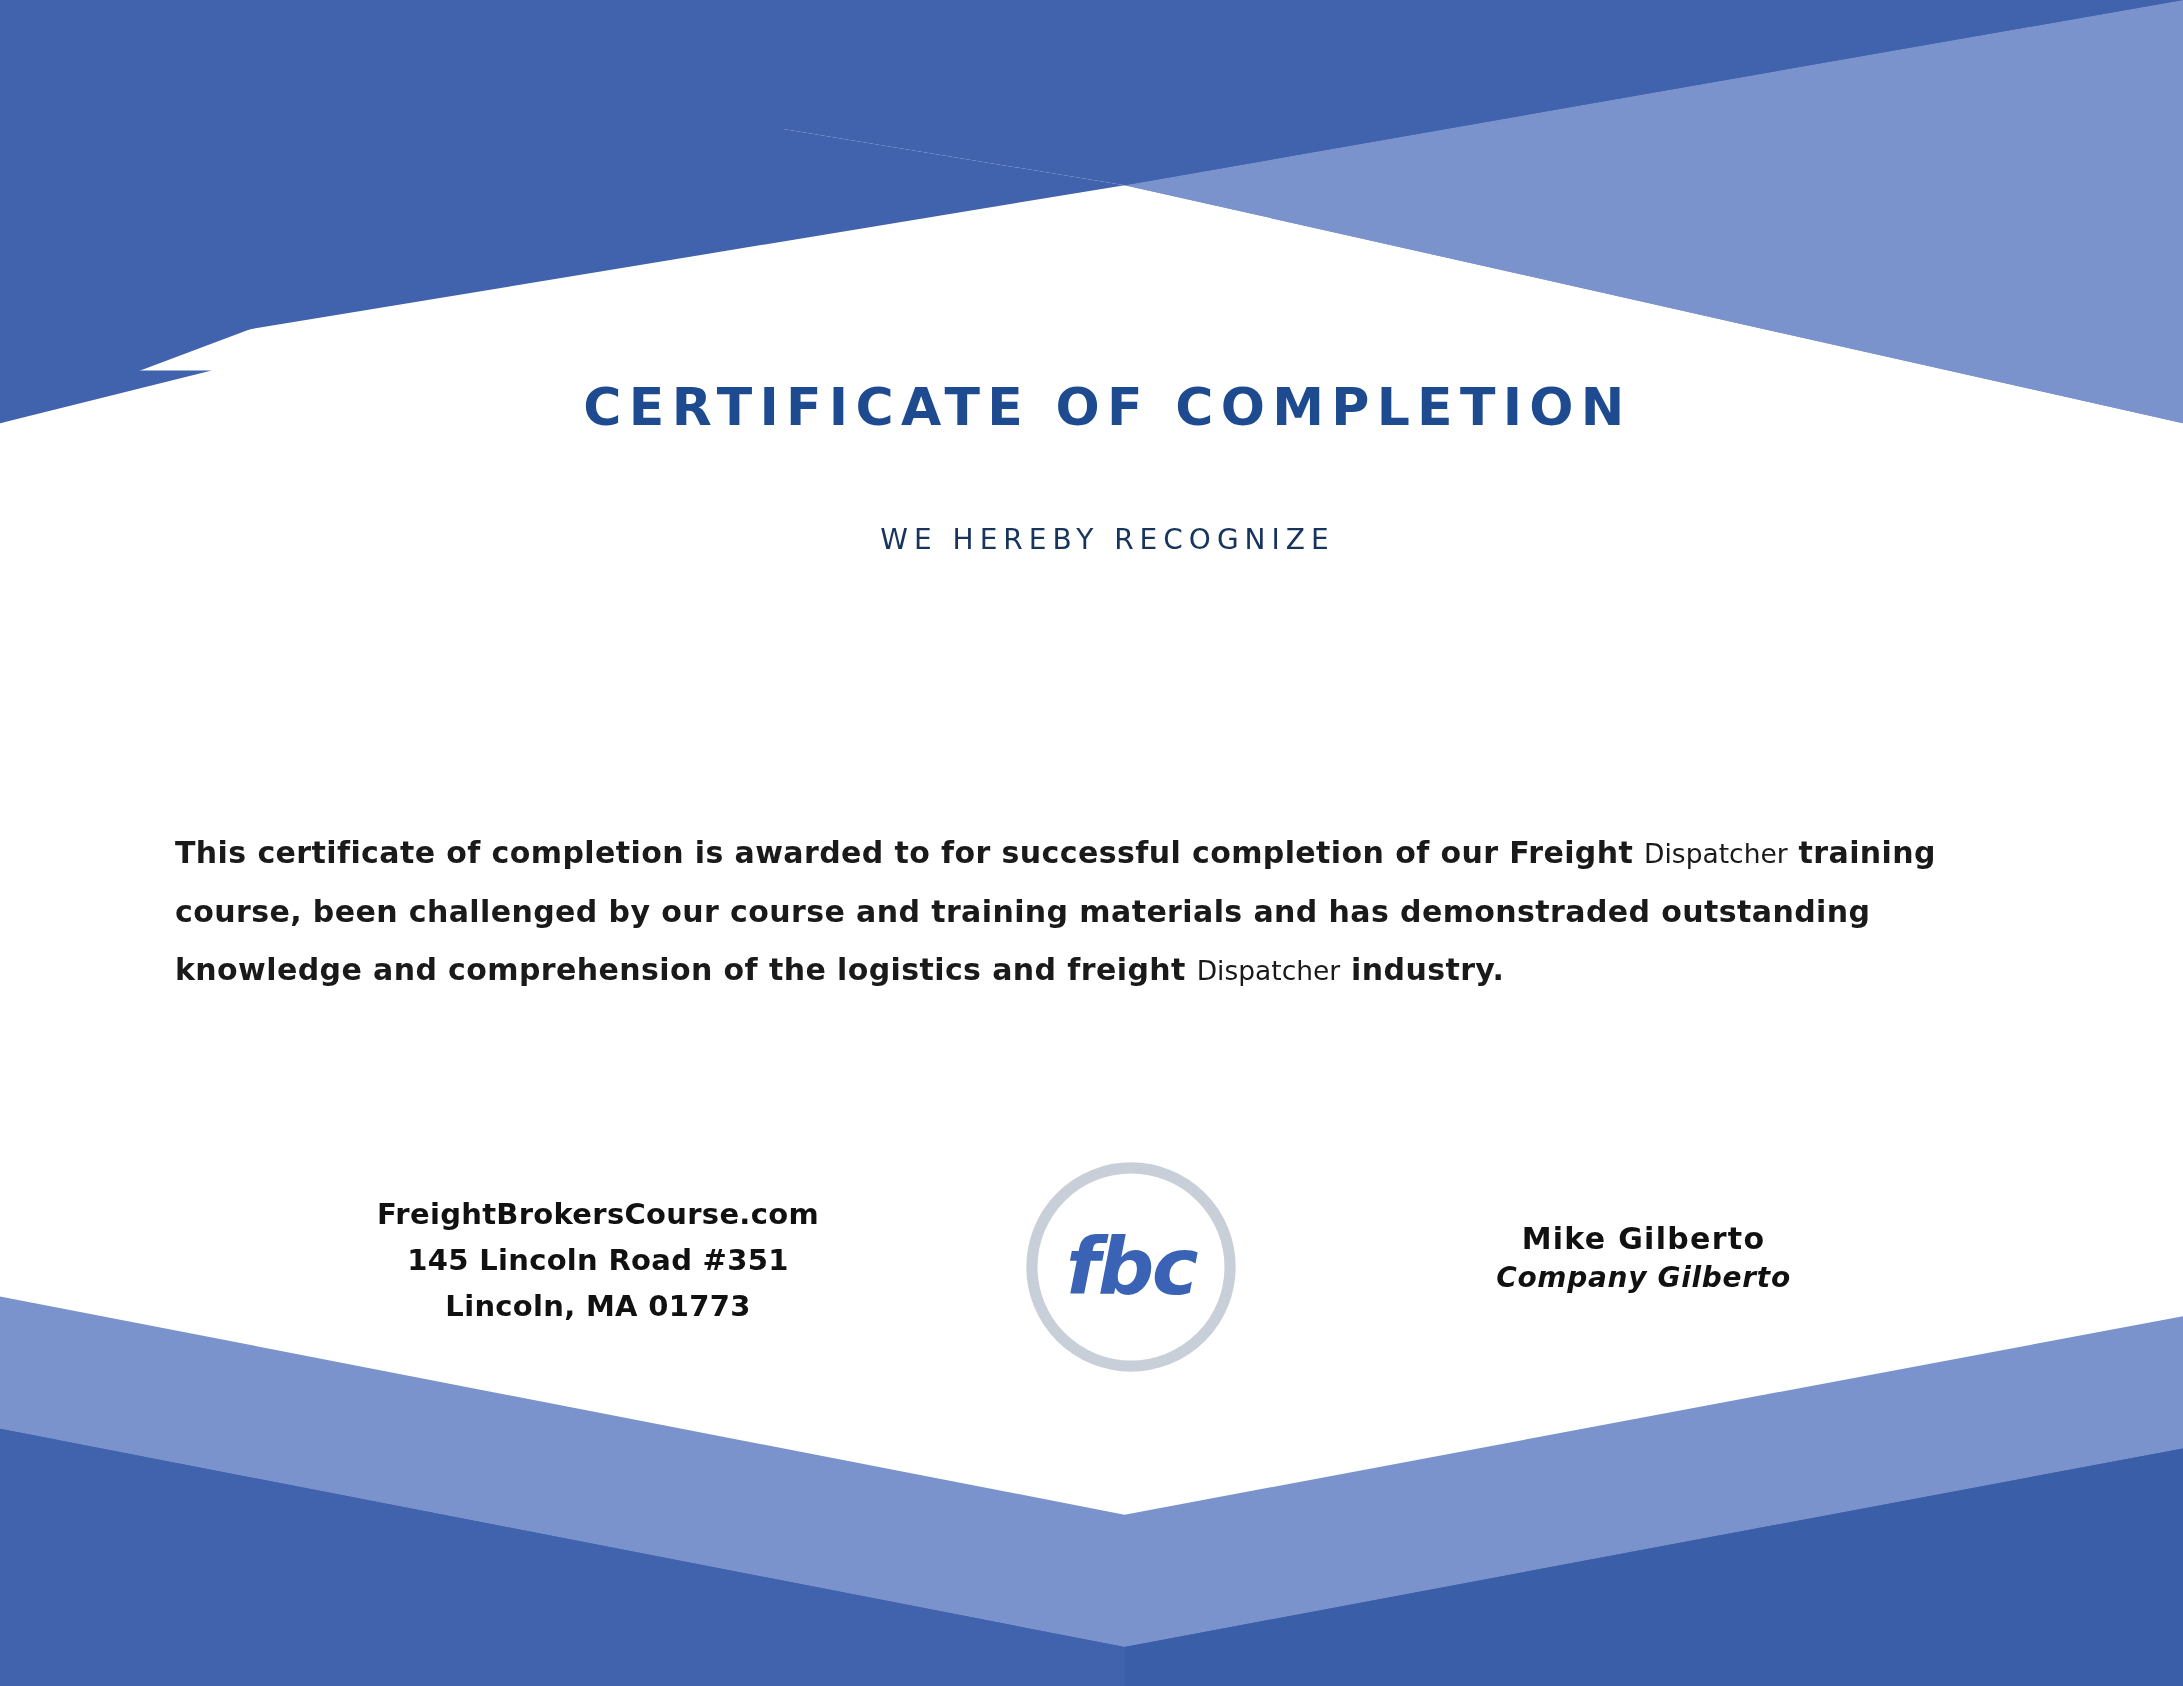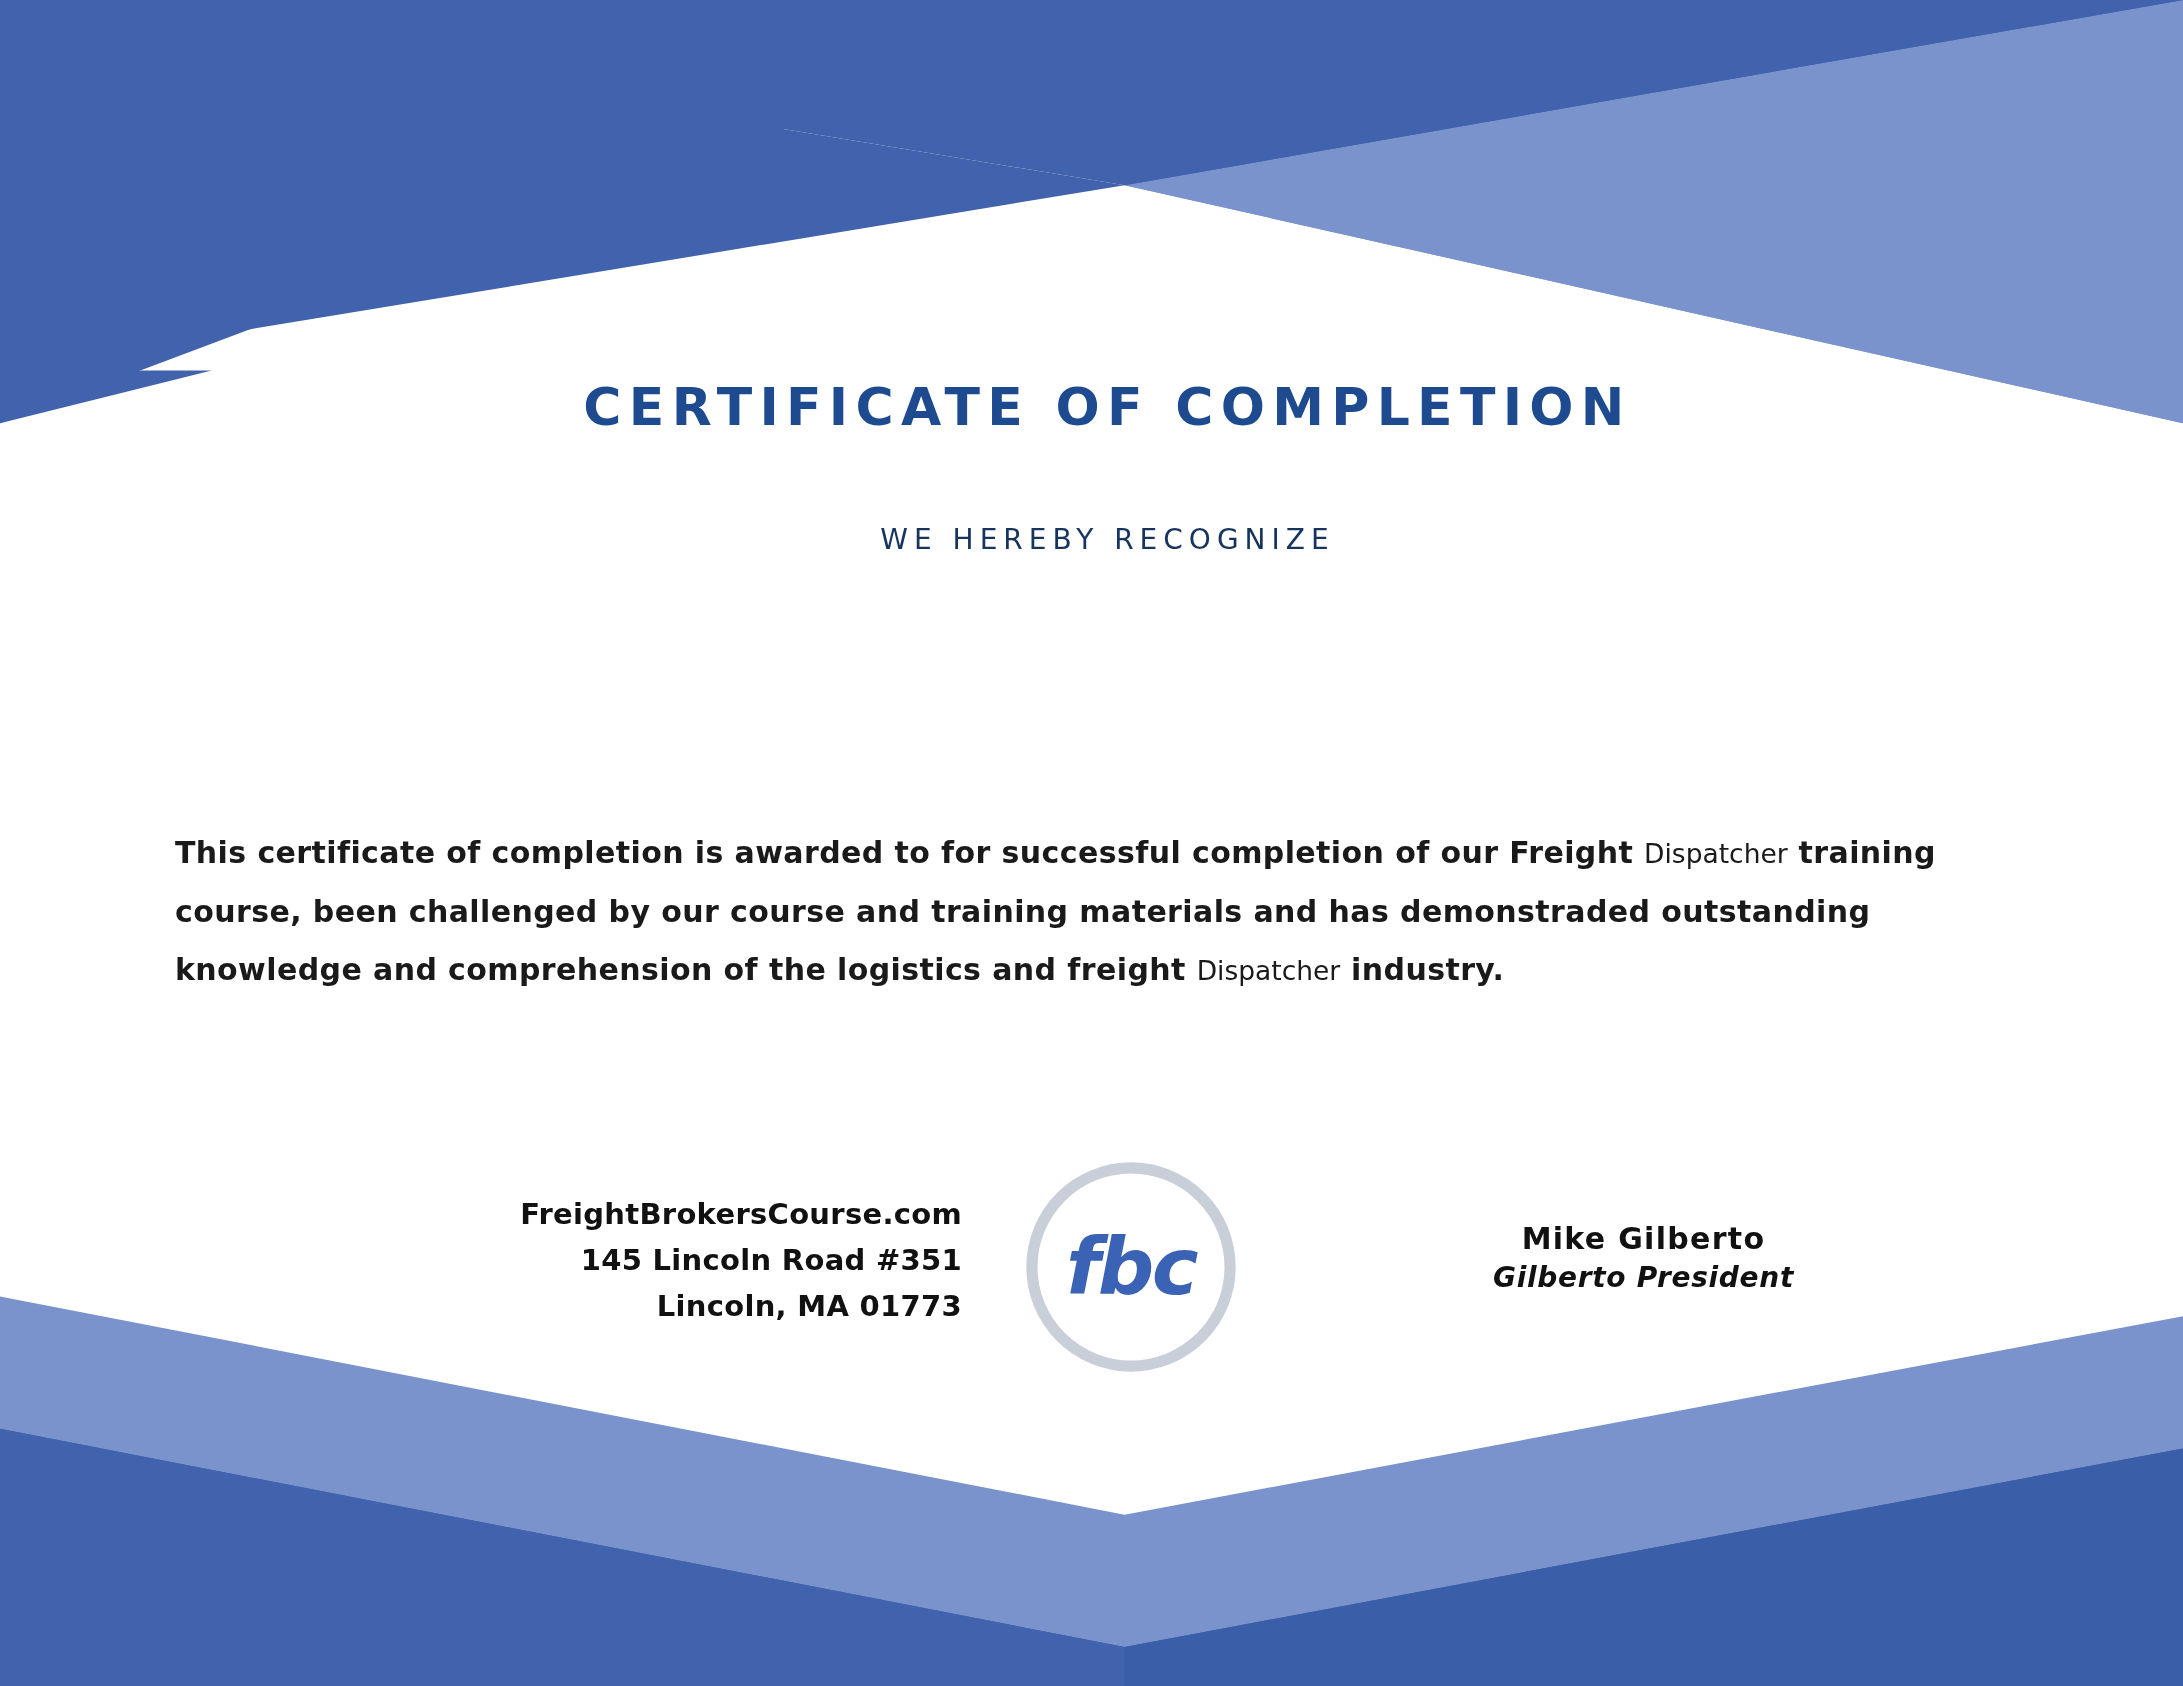--- a/index.html
+++ b/index.html
@@ -71,21 +71,21 @@
     font-weight: normal;
     font-size: 26.5px;
     letter-spacing: 0;
     margin-top: 41px;
   }
   .address {
     position: absolute;
     top: 1191px;
     left: 218px;
     width: 728px;
-    text-align: right;
+    text-align: center;
     color: #111111;
     font-size: 29px;
     font-weight: bold;
     line-height: 46px;
     letter-spacing: 0.3px;
   }
   .signer {
     position: absolute;
     top: 1221px;
     left: 1270px;
@@ -182,18 +182,18 @@
 
     <div class="logo">
       <svg width="218" height="218" viewBox="0 0 330 330">
         <circle cx="165" cy="165" r="150" fill="none" stroke="#c9cfd8" stroke-width="17"></circle>
       </svg>
       <div class="logo-text">fbc</div>
     </div>
 
     <div class="signer">
       <div class="signer-name">Mike Gilberto</div>
-      <div class="signer-title">Gilberto President</div>
+      <div class="signer-title">Company Gilberto</div>
     </div>
 
   </div>
 </div>
 
 
 </body></html>

